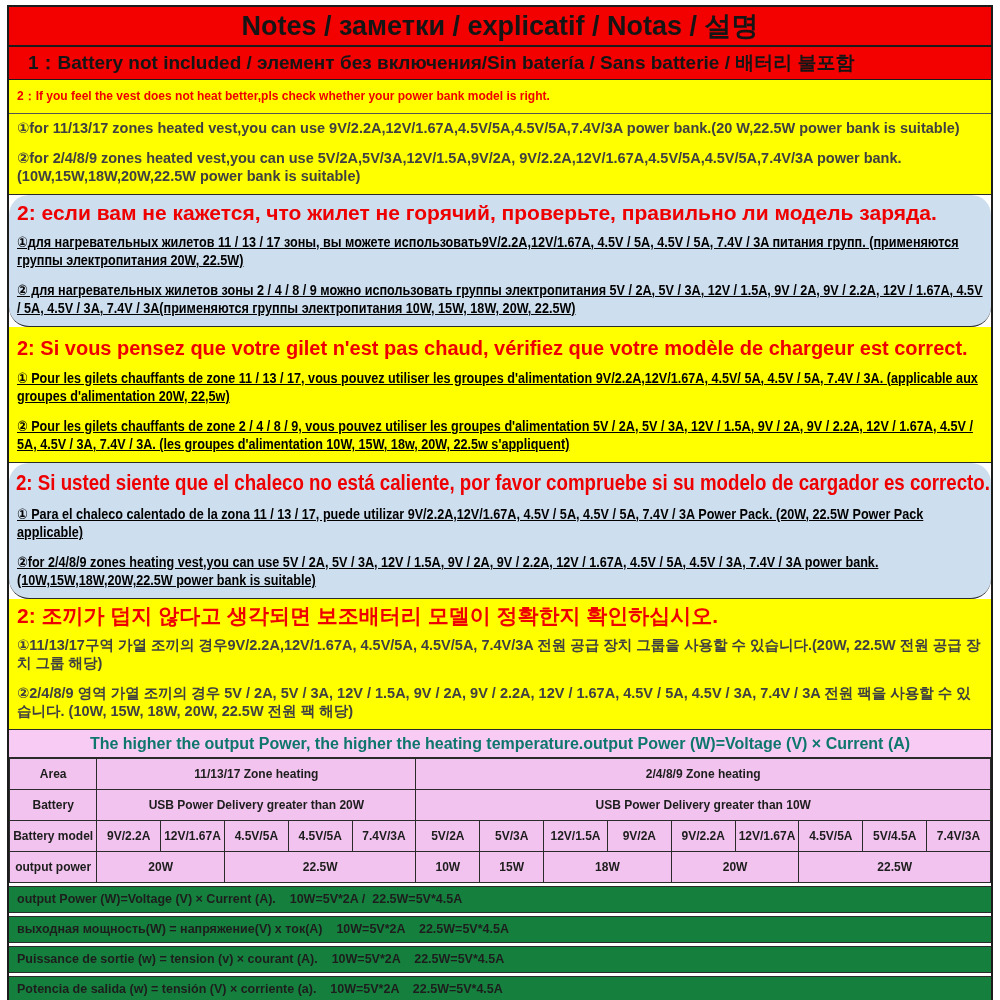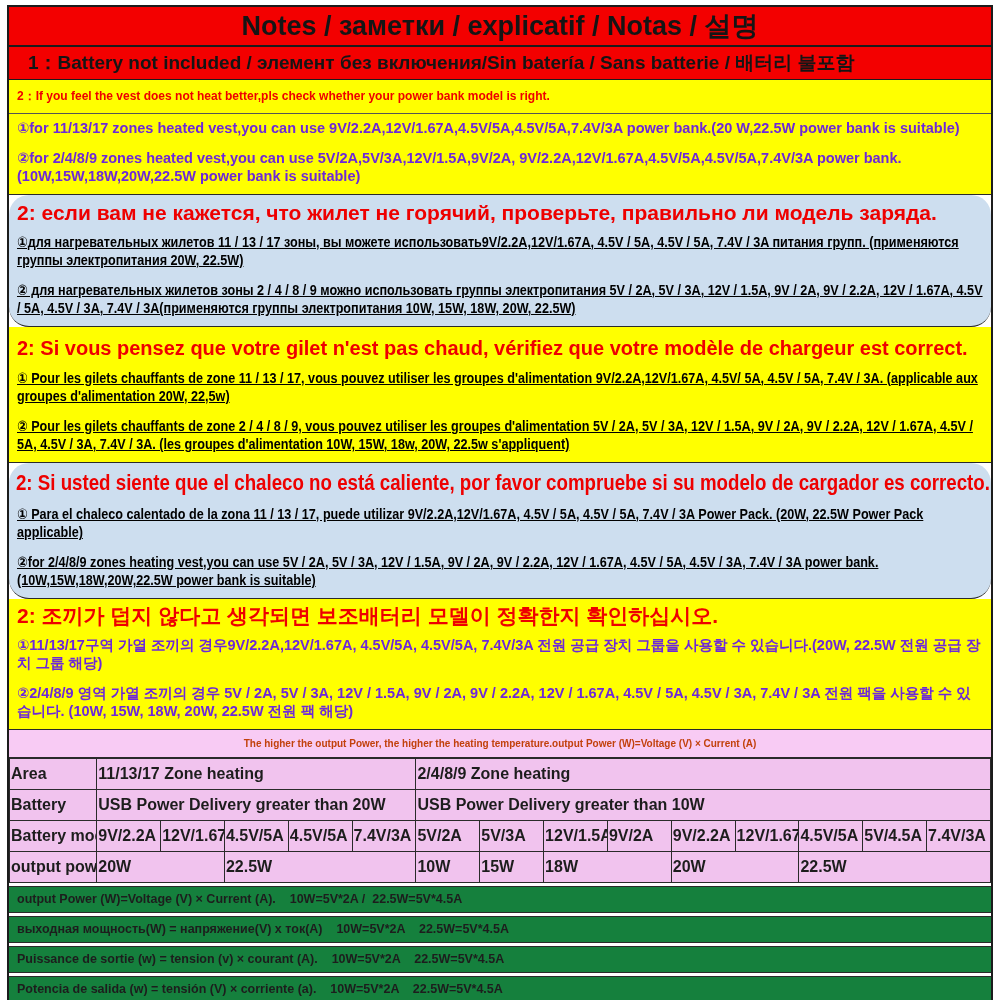--- a/index.html
+++ b/index.html
@@ -42,42 +42,43 @@
   }
   .sec-header.size-en{font-size:12px;line-height:23px;padding-bottom:5px;border-bottom:1px solid #555;}
   .sec-header.size-ru{font-size:21px;line-height:25px;}
   .sec-header.size-fr{font-size:20px;line-height:26px;padding-top:8px;}
   .sec-header.size-es{font-size:21.5px;line-height:27px;padding-top:7px;}
   .sec-header.size-ko{font-size:21px;line-height:24px;}
   .sec-body{padding:5px 8px 8px 8px;}
   .para{margin:0;font-size:14.5px;line-height:18.5px;}
   .para + .para{margin-top:11px;}
   .txt-black{color:#000000;text-decoration:underline;}
-  .txt-darkred{color:#6d28d9;}
+  .txt-darkred{color:#404040;}
   
   .narrow{width:114.9%;transform:scaleX(0.87);transform-origin:0 0;}
   .caption-bar{
     background:#f8cbf4;
-    color:#c2410c;
+    color:#0f766e;
     text-align:center;
-    font-size:10px;
+    font-size:16px;
     line-height:19px;
     padding:4px 6px;
     border-bottom:1px solid #2a2a2a;
   }
   table.power-table{
     width:100%;
     border-collapse:collapse;
     background:#f1c3ee;
     table-layout:fixed;
   }
   table.power-table td{
     border:1px solid #2a2a2a;
+    text-align:center;
     color:#1d1d1d;
-    font-size:16px;
+    font-size:12px;
     line-height:14px;
     padding:8px 1px;
     white-space:nowrap;
     overflow:hidden;
   }
   col.c-label{width:8.9%;}
   col.c-model{width:6.507%;}
   .formulas{background:#ffffff;padding:0 0 1px 0;}
   .formula-row{
     background:#15803d;

